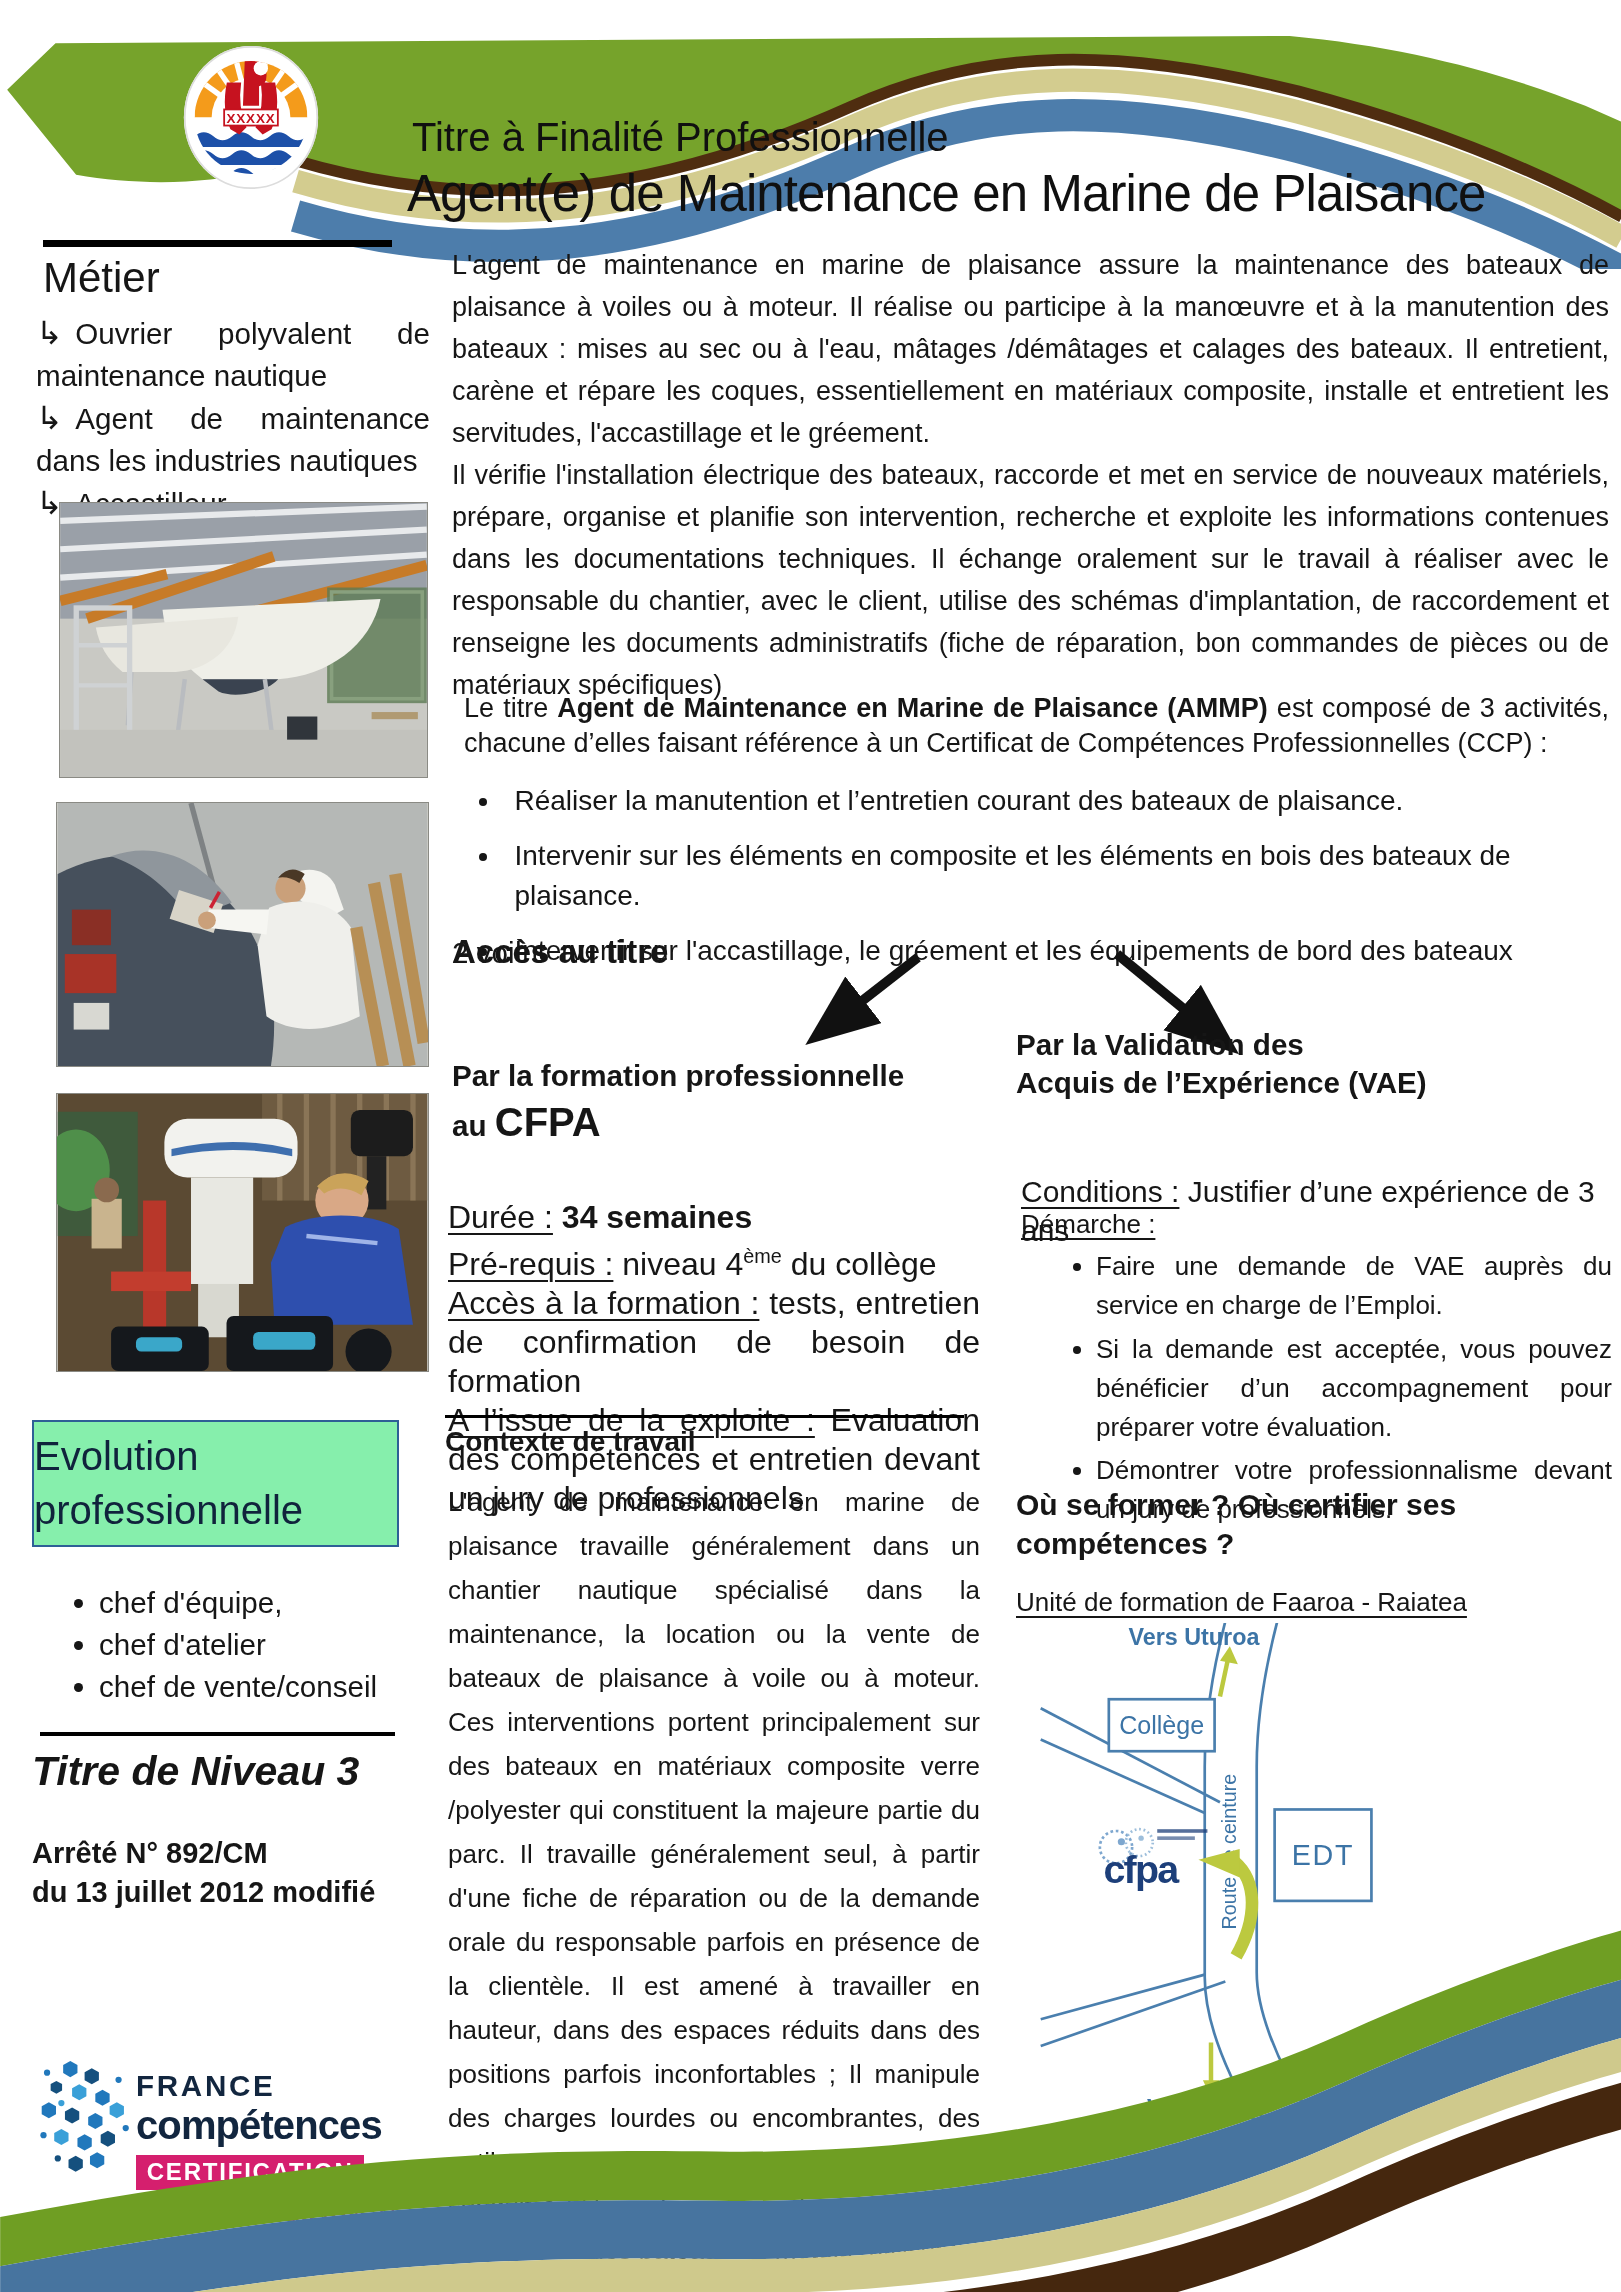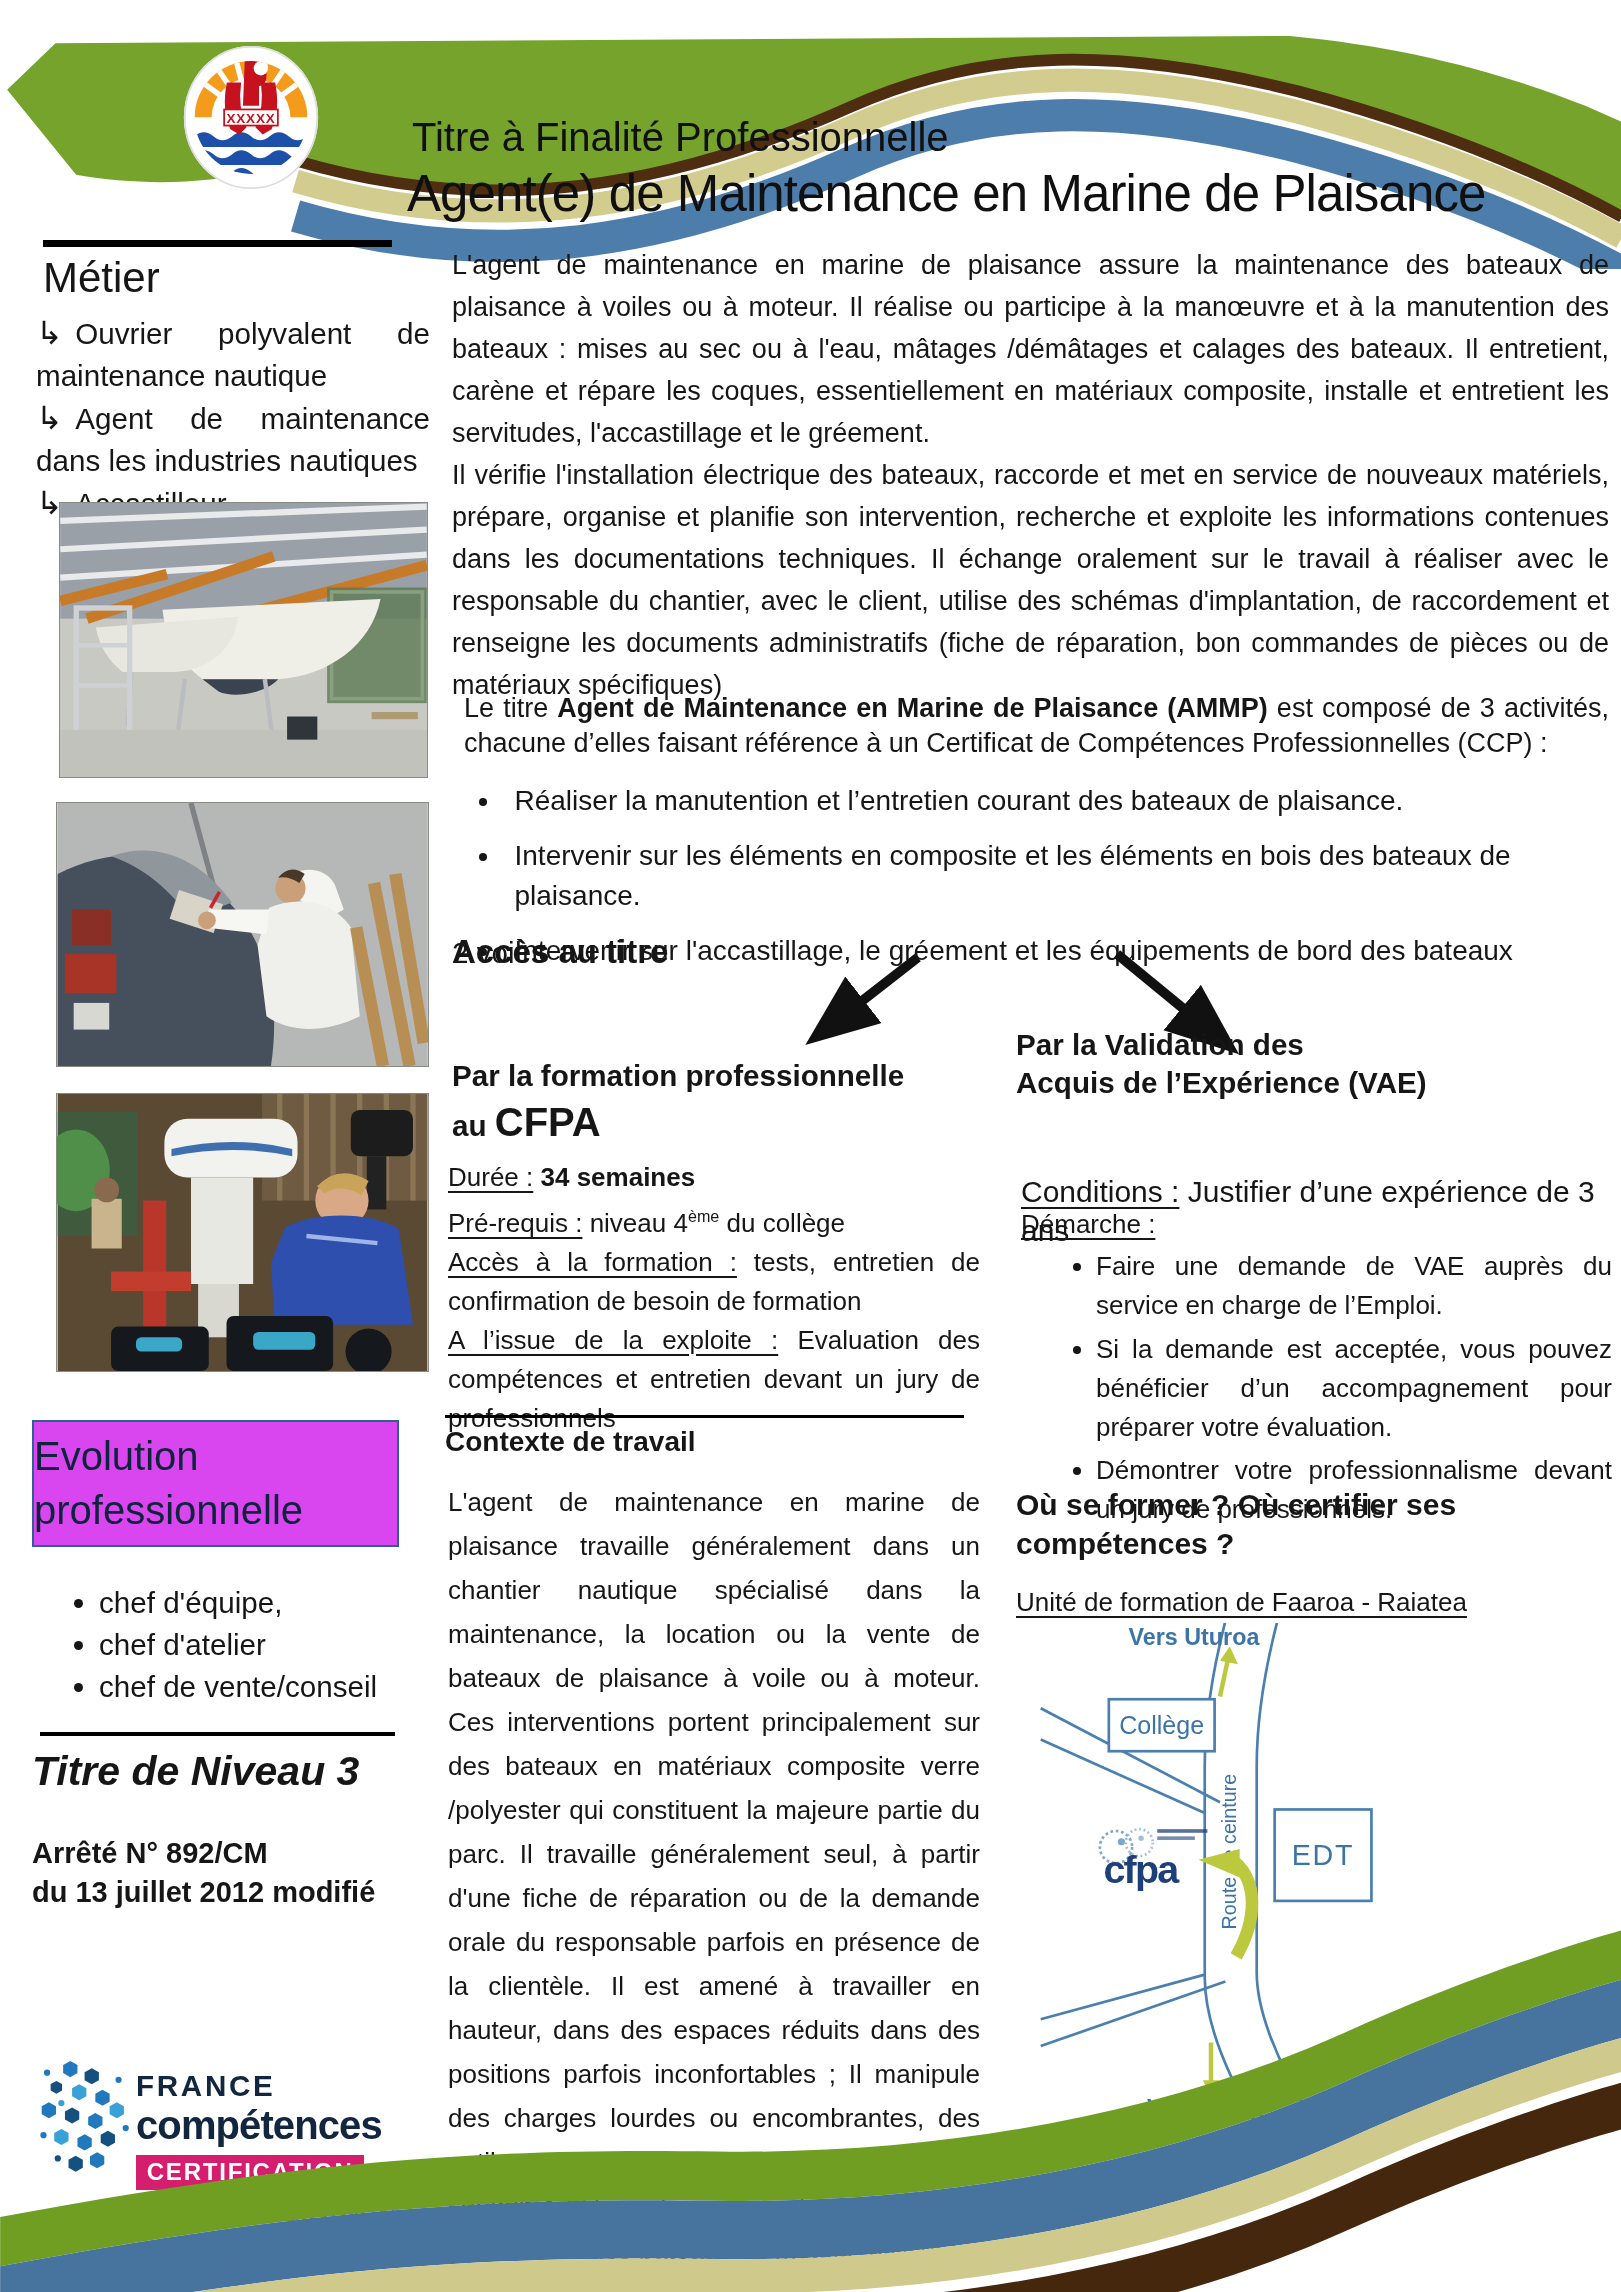--- a/index.html
+++ b/index.html
@@ -18,21 +18,21 @@
   .pagetitle{left:407px;top:164px;width:1210px;font-size:51px;color:#101010;letter-spacing:-0.9px}
 
   
   .metier-bar{left:43px;top:240px;width:349px;height:7.2px;background:#000}
   .metier-title{left:43px;top:254px;width:349px;font-size:42px}
   .metier-list{left:36px;top:312px;width:394px;font-size:29.6px;line-height:42px}
   .metier-item{text-align:justify}
   .metier-glyph{font-size:32px;padding-right:12.5px}
   .photo{border:0.9px solid #8a8a84;background:#cfcfca}
 
-  .evo-box{left:32px;top:1420px;width:367px;height:127px;background:#d946ef;border:2.7px solid #2e5f96;
+  .evo-box{left:32px;top:1420px;width:367px;height:127px;background:#86efac;border:2.7px solid #2e5f96;
            color:#10233c;font-size:40px;line-height:54px;padding-top:7.2px}
   .evo-list{left:43px;top:1582px;width:358px;font-size:29.6px;line-height:42px;list-style:disc;padding-left:56px}
   .hr-left{left:40px;top:1732px;width:355px;height:3.6px;background:#000}
   .niveau{left:32px;top:1748px;width:367px;font-size:41px;font-weight:bold;font-style:italic}
   .arrete{left:32px;top:1834px;width:367px;font-size:29px;font-weight:bold;line-height:39px}
 
   .fc-text{left:136px;top:2069px;width:296px}
   .fc-line1{font-size:29.6px;font-weight:bold;color:#12263f;letter-spacing:2.7px}
   .fc-line2{font-size:40px;font-weight:bold;color:#12263f;margin-top:0px;letter-spacing:-0.9px}
   .fc-badge{display:inline-block;background:#d51f6e;color:#fff;font-size:24px;font-weight:bold;
@@ -43,21 +43,21 @@
   .intro{left:452px;top:244px;width:1157px;font-size:27px;line-height:42px}
   .titreblk{left:464px;top:691px;width:1145px;font-size:27px;line-height:35px}
   .mainbullets{left:502px;top:781px;width:1107px;font-size:28px;line-height:40px;list-style:disc}
   .mainbullets li{margin-bottom:15px;padding-left:12.5px}
   .acces-title{left:452px;top:933px;width:1157px;font-size:33px;font-weight:bold}
   .acces-sub{left:452px;top:936px;width:1157px;font-size:29.6px}
 
   .form-head{left:452px;top:1059px;width:530px;font-size:29.6px;font-weight:bold}
   .form-head2{left:452px;top:1100px;width:530px;font-size:29.6px;font-weight:bold}
   .form-head2 .big{font-size:40px}
-  .form-details{left:448px;top:1158px;width:532px;font-size:26px;line-height:39px}
+  .form-details{left:448px;top:1198px;width:532px;font-size:32px;line-height:39px}
   .hr-mid{left:445px;top:1415px;width:519px;height:2.7px;background:#000}
   .ctx-title{left:445px;top:1426px;width:519px;font-size:28px;font-weight:bold}
   .ctx-body{left:448px;top:1480px;width:532px;font-size:26px;line-height:44px}
 
   .vae-head{left:1016px;top:1026px;width:596px;font-size:29.6px;font-weight:bold;line-height:38px}
   .vae-cond{left:1021px;top:1172px;width:591px;font-size:30px;line-height:39px}
   .vae-dem{left:1021px;top:1209px;width:591px;font-size:26px}
   .vae-list{left:1026px;top:1247px;width:586px;font-size:26px;line-height:39px;list-style:disc;padding-left:70px}
   .vae-list li{margin-bottom:4.5px;text-align:justify}
   .ou-head{left:1016px;top:1485px;width:596px;font-size:30px;font-weight:bold;line-height:39px}

